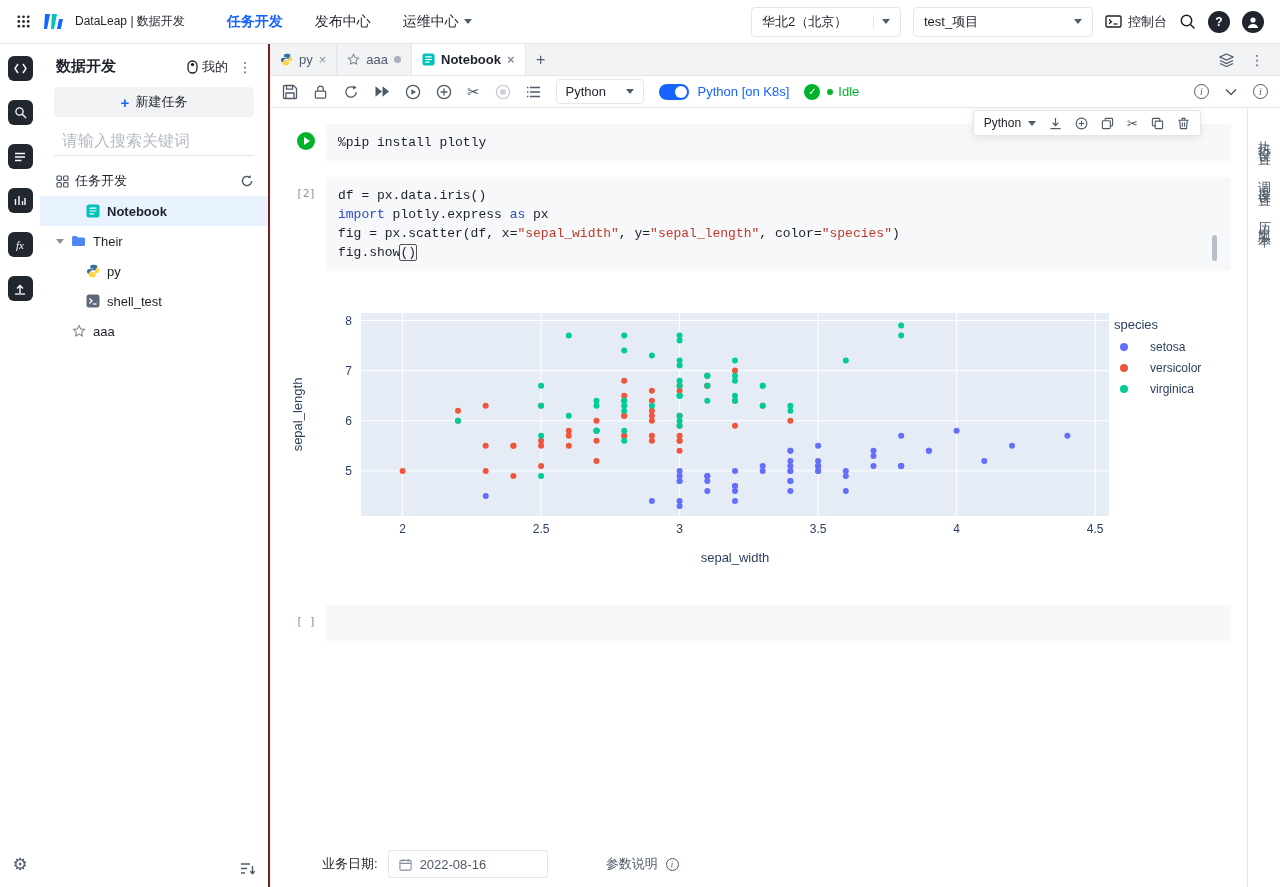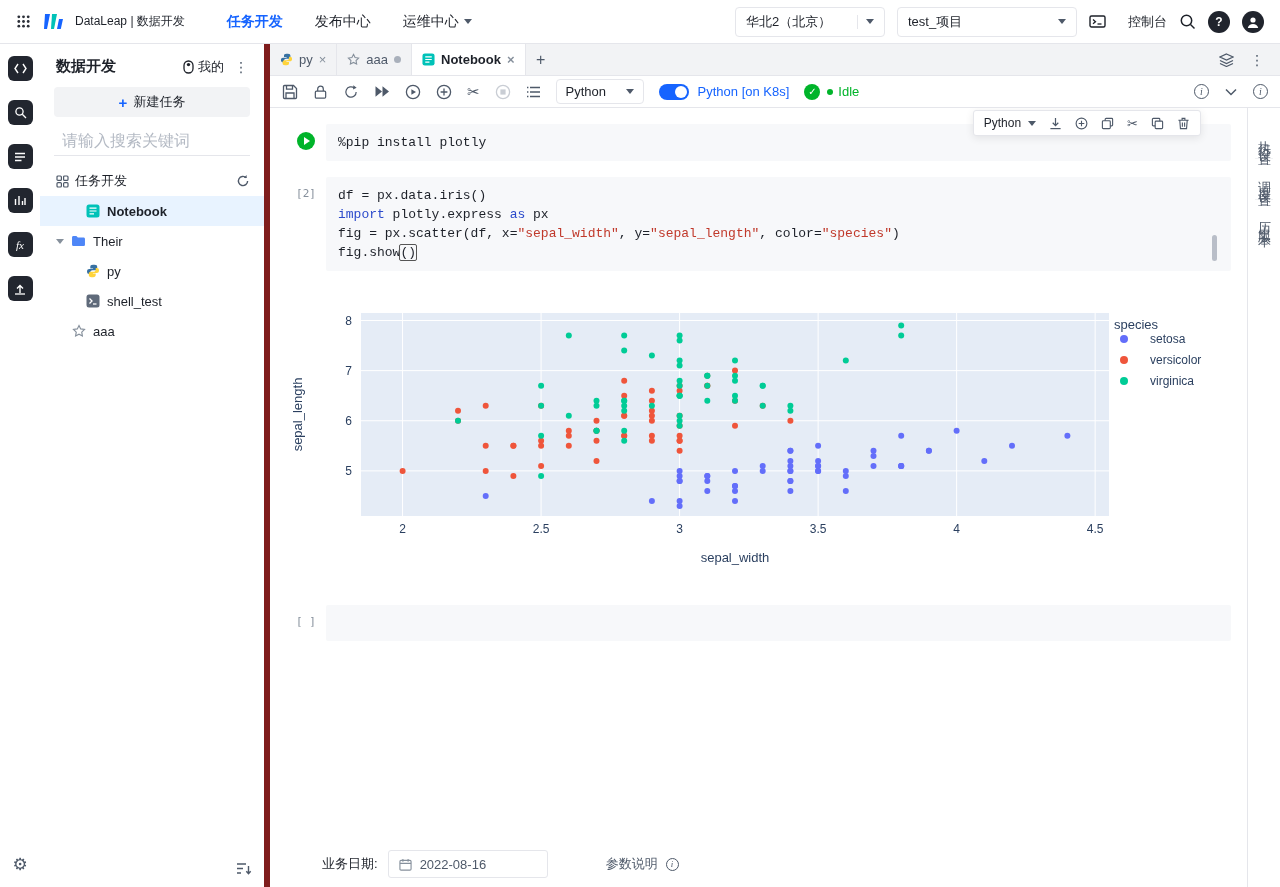--- a/index.html
+++ b/index.html
@@ -12,33 +12,33 @@
 .product-title{font-weight:normal;font-size:12px;white-space:nowrap}
 .top-nav{display:flex;gap:32px;margin-left:30px}
 .nav-item{font-size:14px;color:#1d2129;cursor:pointer;display:flex;align-items:center;gap:5px;white-space:nowrap}
 .nav-item.active{color:#1664ff;font-weight:bold}
 .caret{width:0;height:0;border-left:4px solid transparent;border-right:4px solid transparent;border-top:5px solid #4e5969}
 .spacer{flex:1}
 .hdr-select{height:30px;border:1px solid #e5e6eb;border-radius:4px;display:flex;align-items:center;padding:0 10px;gap:8px;cursor:pointer;background:#fff}
 .hdr-select.region{width:150px}
 .hdr-select.project{width:180px}
 .sel-divider{width:1px;height:14px;background:#e5e6eb;margin-left:auto}
-.console-link{display:flex;gap:22px;cursor:pointer;white-space:nowrap}
+.console-link{display:flex;gap:6px;cursor:pointer;white-space:nowrap}
 .circle-dark{width:22px;height:22px;border-radius:50%;background:#20242d;color:#fff;display:flex;align-items:center;justify-content:center;font-size:12px;font-weight:bold;cursor:pointer}
 .icon-btn{display:flex;align-items:center;justify-content:center;cursor:pointer}
 
 
 .body-row{display:flex;height:843px}
 .rail{width:40px;display:flex;flex-direction:column;align-items:center;padding-top:12px;gap:19px;background:#fff}
 .rail-item{width:25px;height:25px;border-radius:6px;background:#22262f;color:#fff;display:flex;align-items:center;justify-content:center;font-size:9px;cursor:pointer}
 .rail-item.fx{font-style:italic;font-family:"Liberation Serif",serif;font-size:11px}
 .rail-gear{margin-top:auto;margin-bottom:12px;font-size:17px;color:#4e5969;cursor:pointer}
 
 
-.sidebar{width:230px;border-right:6px solid #7f1d1d;display:flex;flex-direction:column;position:relative;background:#fff}
+.sidebar{width:230px;border-right:2px solid #7f1d1d;display:flex;flex-direction:column;position:relative;background:#fff}
 .sb-header{display:flex;align-items:center;padding:13px 12px 9px 16px;gap:6px}
 .sb-title{font-weight:bold;font-size:15px;flex:1}
 .sb-mine{display:flex;align-items:center;gap:4px;color:#1d2129;cursor:pointer}
 .kebab{color:#4e5969;font-size:14px;padding:0 4px;cursor:pointer;letter-spacing:0}
 .new-task{margin:2px 14px 10px;height:30px;background:#f2f3f5;border-radius:4px;display:flex;align-items:center;justify-content:center;gap:6px;cursor:pointer}
 .new-task .plus-glyph{color:#1664ff;font-weight:bold;font-size:15px;line-height:1}
 .sb-search{display:flex;align-items:center;margin:0 14px 6px;border-bottom:1px solid #e5e6eb;padding:5px 2px;gap:6px;color:#86909c}
 .sb-search input{border:none;outline:none;flex:1;font-size:16px;color:#1d2129;background:transparent}
 .sb-search input::placeholder{color:#b4bac4}
 .sb-section{display:flex;align-items:center;padding:10px 14px 6px 16px;gap:6px}
@@ -97,21 +97,21 @@
 
 
 .cell-toolbar{position:absolute;top:2px;right:46px;height:26px;background:#fff;border:1px solid #e5e6eb;border-radius:3px;box-shadow:0 2px 8px rgba(0,0,0,.09);display:flex;align-items:center;gap:13px;padding:0 10px;z-index:6}
 .cell-toolbar .ct-select{display:flex;align-items:center;gap:7px;font-size:12px;cursor:pointer}
 .ct-icon{display:flex;align-items:center;color:#4e5969;cursor:pointer}
 
 
 .output{margin:38px 0 40px 0;display:flex}
 .chart-wrap{display:flex;margin-left:0}
 .legend{width:115px;padding-top:8px;color:#2a3f5f}
-.legend-title{font-size:13px;}
+.legend-title{font-size:13px;margin-bottom:8px}
 .legend-item{display:flex;align-items:center;gap:22px;font-size:12px;margin-bottom:7px;cursor:pointer;padding-left:6px}
 .legend-dot{width:8px;height:8px;border-radius:50%}
 
 
 .nb-footer{position:absolute;left:0;right:0;bottom:0;height:46px;background:#fff;display:flex;align-items:center;padding-left:52px;gap:10px}
 .date-input{display:flex;align-items:center;gap:8px;border:1px solid #e5e6eb;border-radius:3px;height:28px;padding:0 10px;width:160px;color:#4e5969;cursor:pointer;background:#fff}
 .params{display:flex;align-items:center;gap:8px;color:#4e5969;margin-left:48px;cursor:pointer}
 .circle-i.small{width:13px;height:13px;font-size:9px;border-width:1.1px}
 
 svg{display:block}

